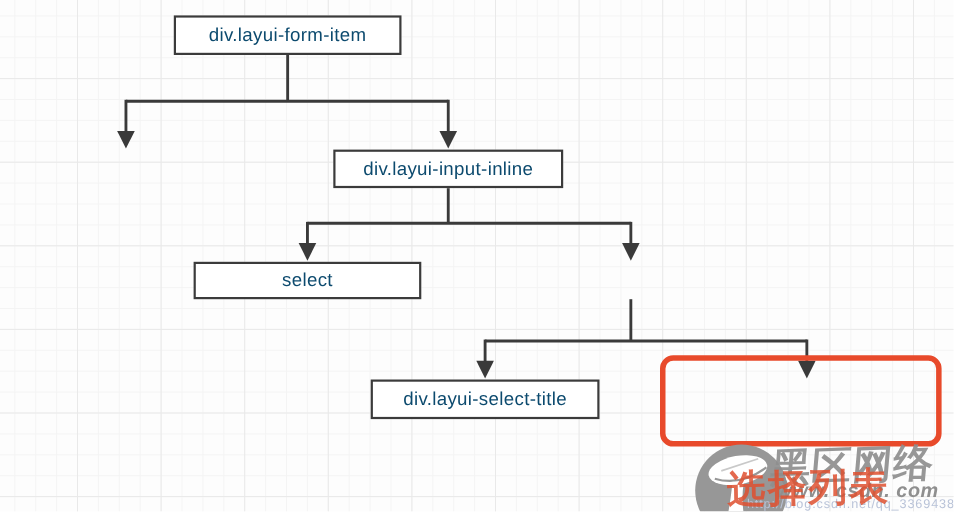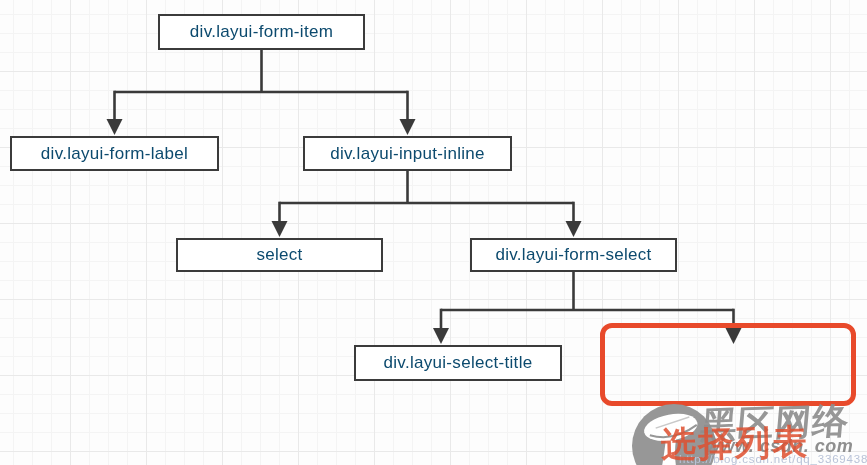--- a/index.html
+++ b/index.html
@@ -135,29 +135,27 @@
       <polygon points="399.5,119 415.5,119 407.5,135"></polygon>
       <polygon points="271.5,221 287.5,221 279.5,237"></polygon>
       <polygon points="565.5,221 581.5,221 573.5,237"></polygon>
       <polygon points="433,328 449,328 441,344"></polygon>
       <polygon points="725.5,328 741.5,328 733.5,344"></polygon>
     </g>
   </svg>
 
   <div class="node" style="left:158px; top:14px;  width:207px; height:36px;">div.layui-form-item</div>
 
-  <div class="node" style="left:10px;  top:136px; width:209px; height:35px;">div.layui-form-label</div>
 
   <div class="node" style="left:303px; top:136px; width:209px; height:35px;">div.layui-input-inline</div>
 
   <div class="node" style="left:176px; top:238px; width:207px; height:34px;">select</div>
 
-  <div class="node" style="left:470px; top:238px; width:207px; height:34px;">div.layui-form-select</div>
 
-  <div class="node" style="left:337px; top:345px; width:208px; height:36px;margin-left:17px;">div.layui-select-title</div>
+  <div class="node" style="left:337px; top:345px; width:208px; height:36px;">div.layui-select-title</div>
 
 
   <div class="highlight"></div>
 
   <div class="wm-logo">
     <svg width="84" height="84" viewBox="0 0 84 84">
       <g transform="rotate(-10 42 30)">
         <ellipse cx="40" cy="23" rx="27" ry="13" fill="#ffffff"></ellipse>
         <path d="M18,27 Q40,38 66,25" fill="none" stroke="#979797" stroke-width="2"></path>
         <path d="M25,21 L60,16" stroke="#c9c9c9" stroke-width="1.5" fill="none"></path>

